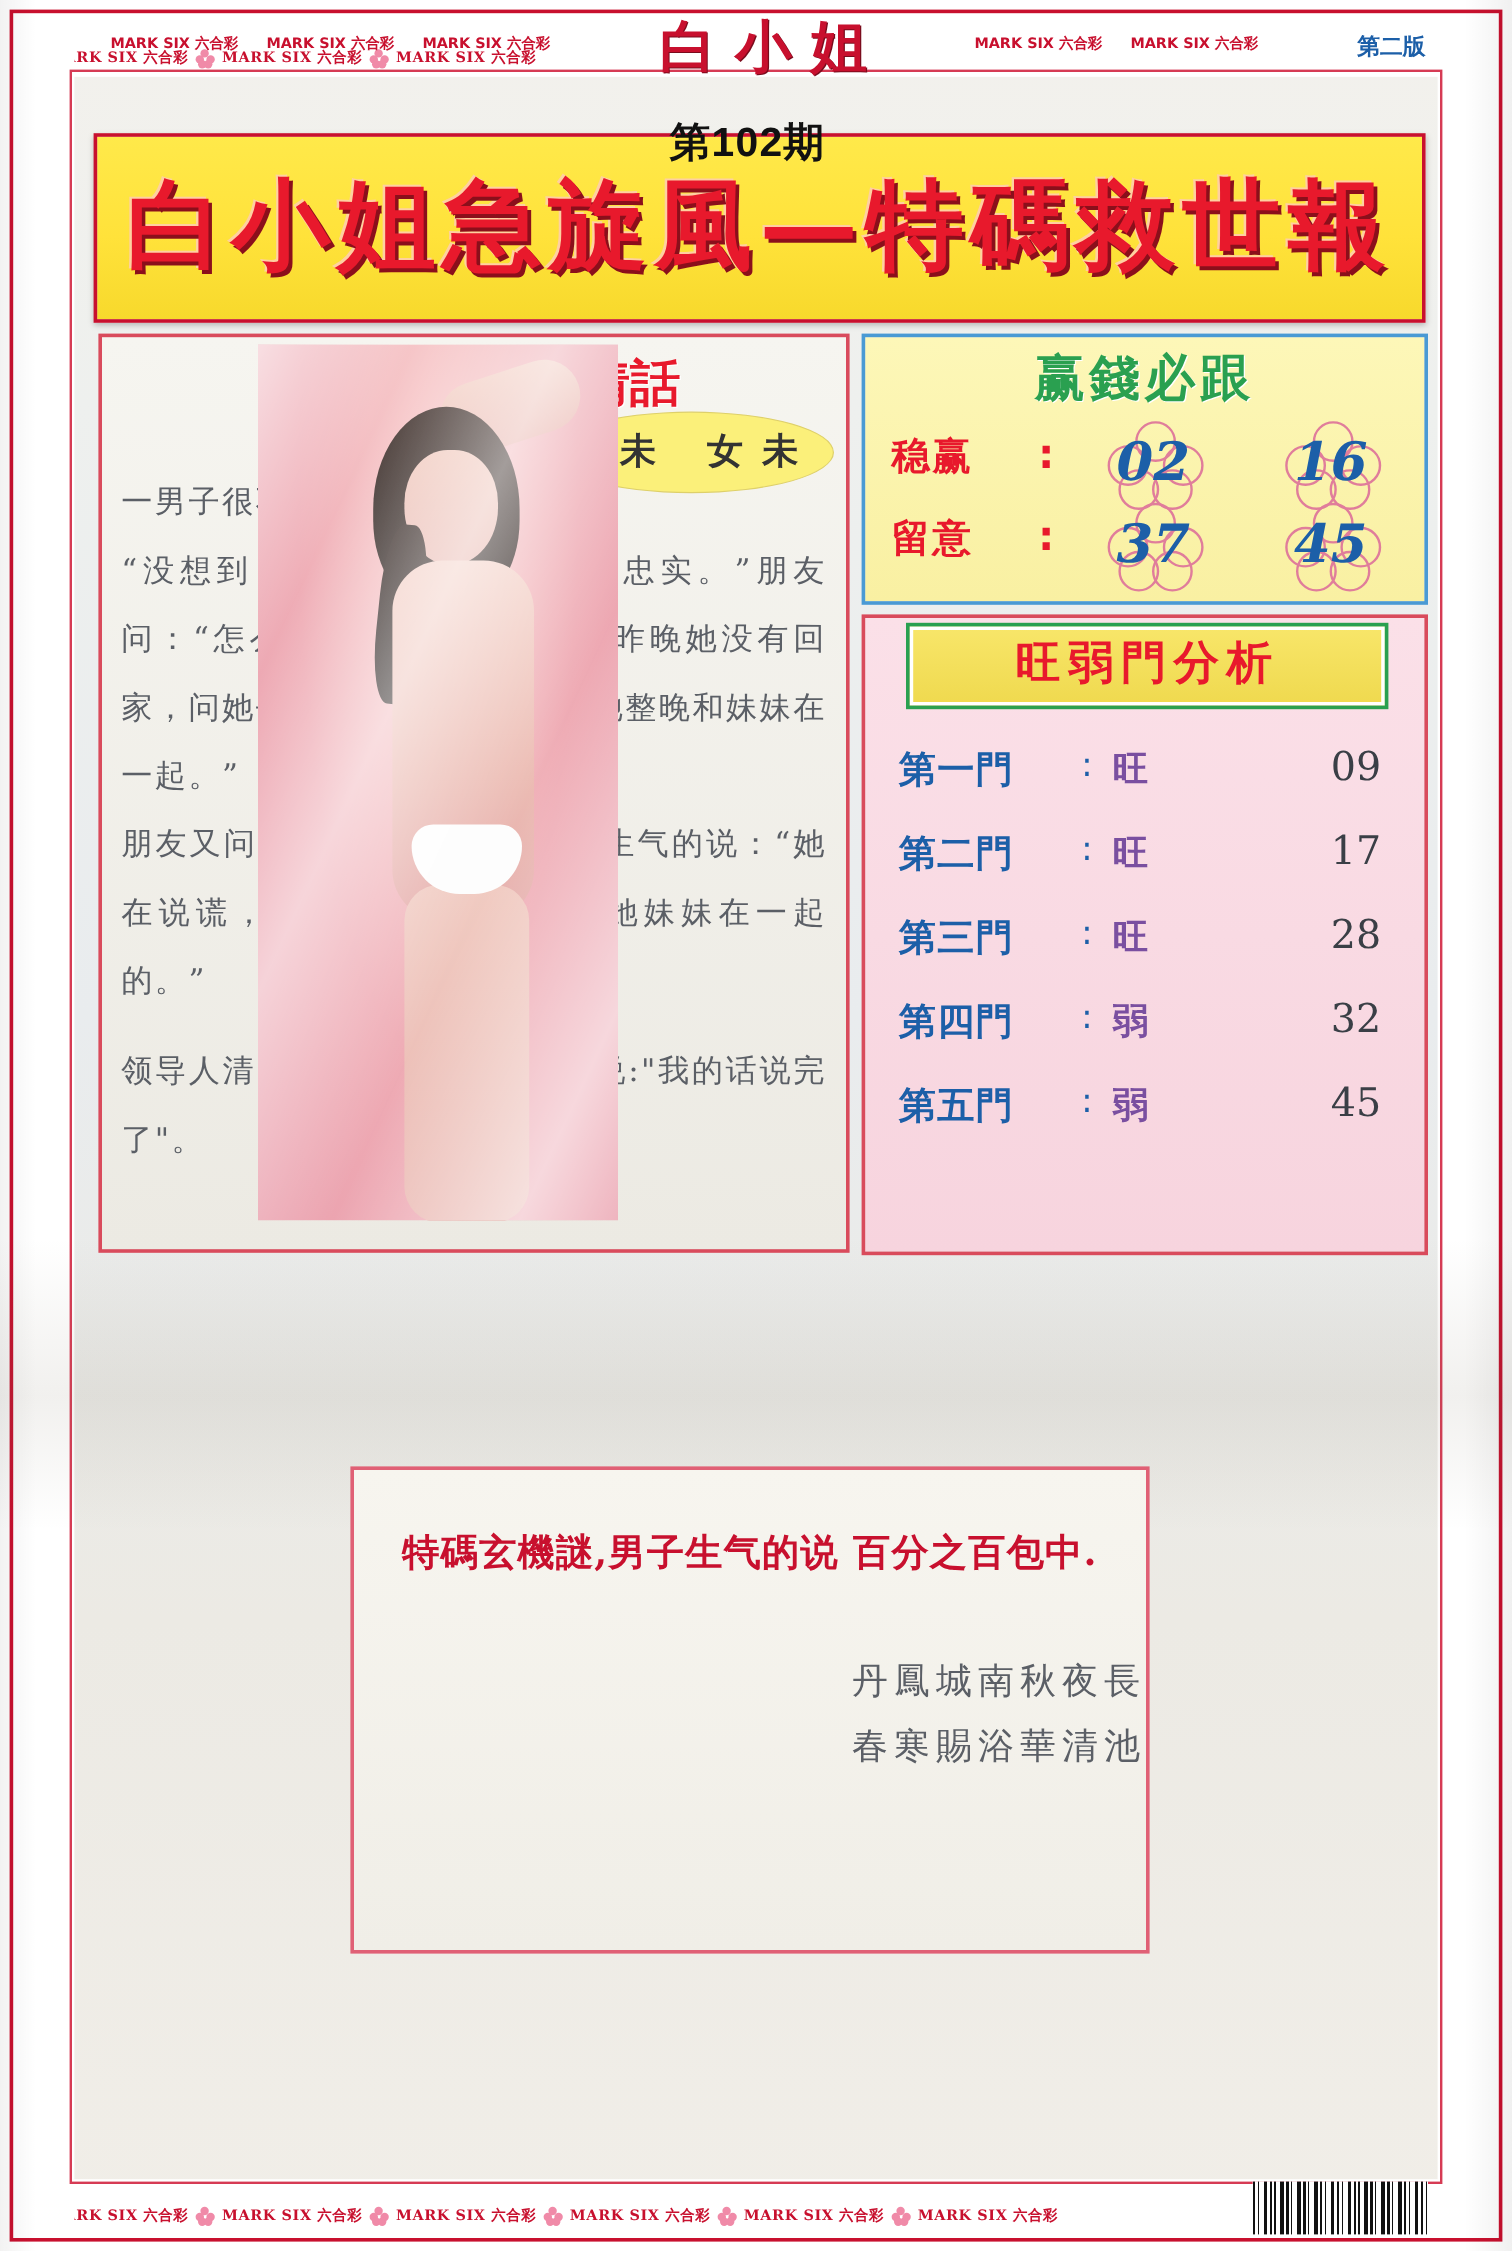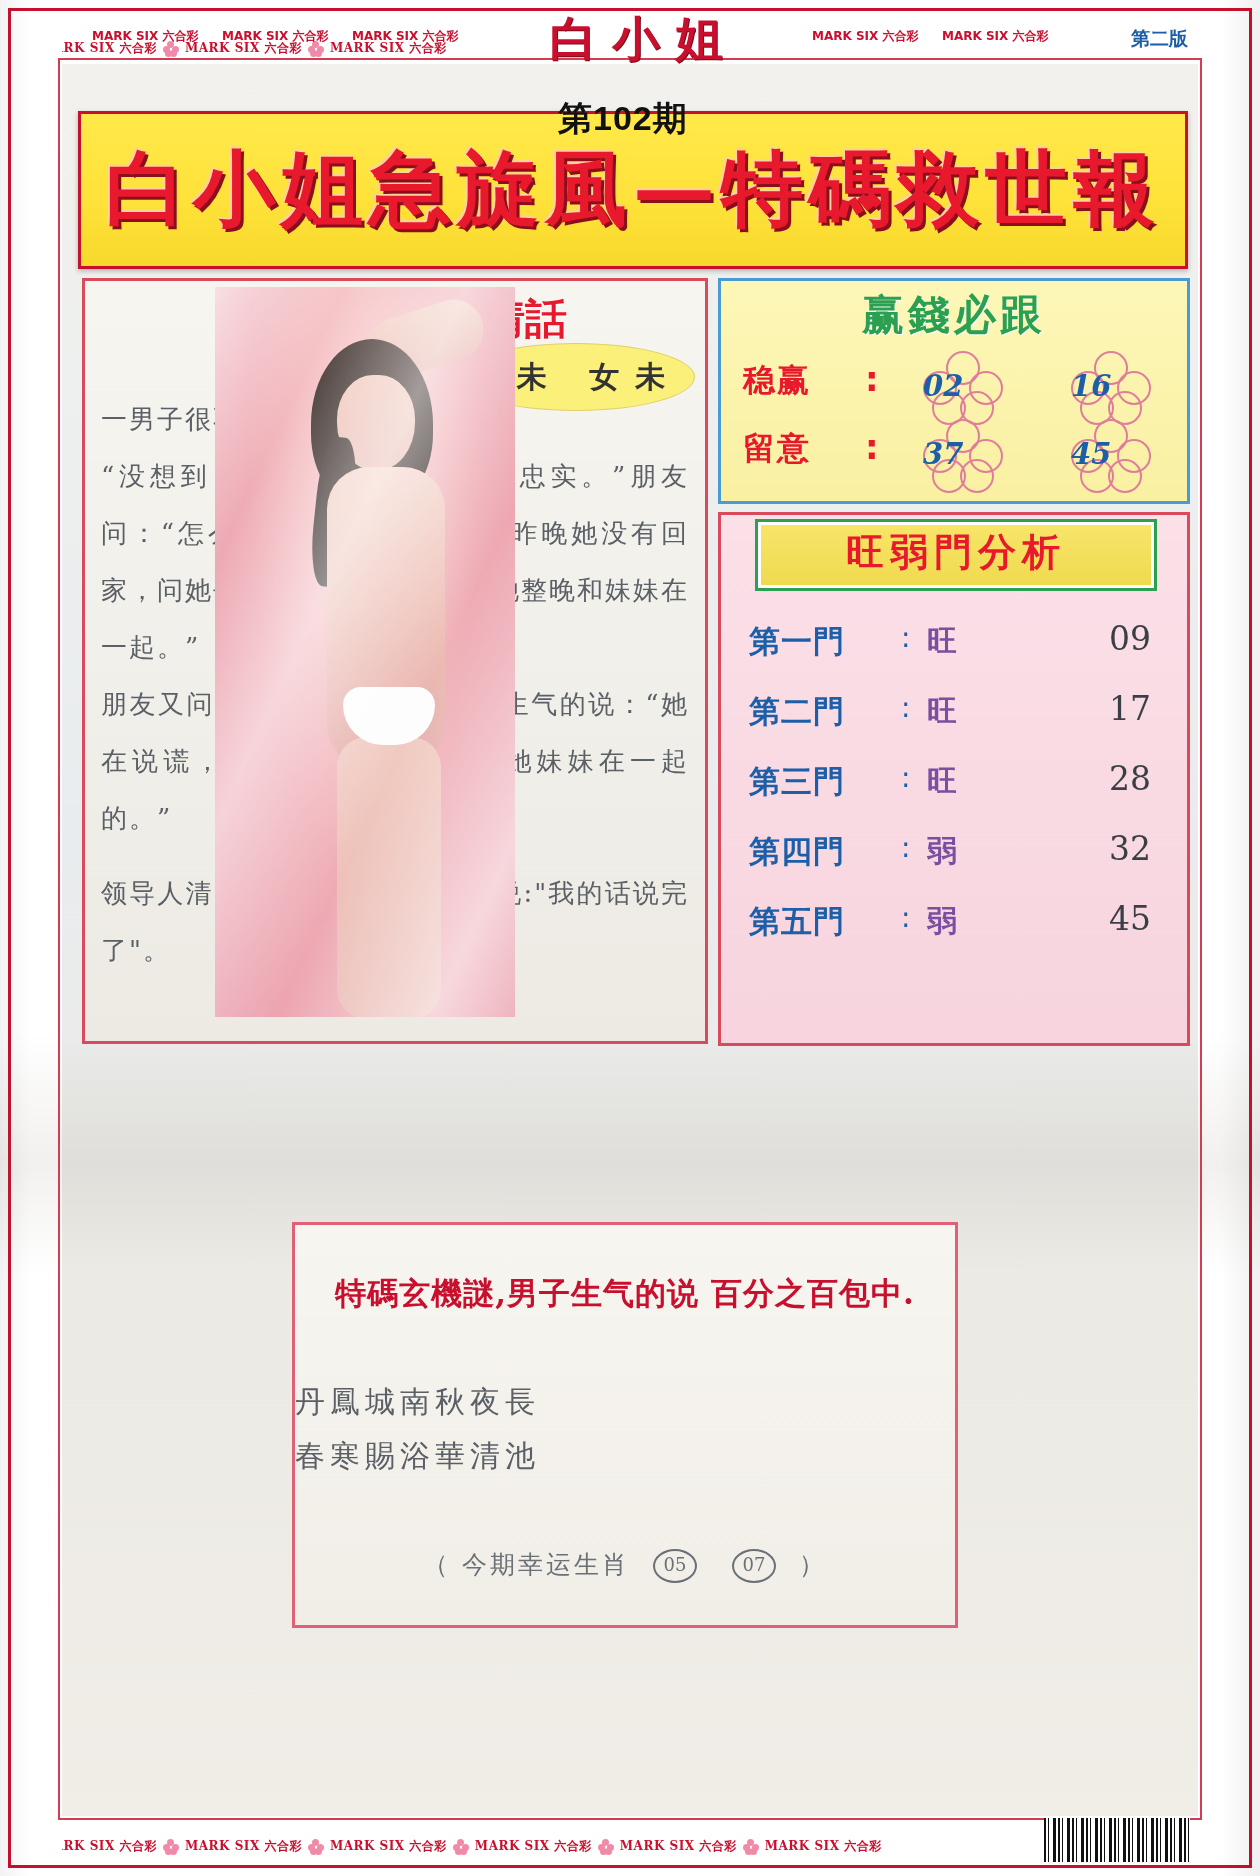--- a/index.html
+++ b/index.html
@@ -183,22 +183,22 @@
   .numflower .pet b{
     position:absolute;width:30px;height:30px;border-radius:50%;
     border:2px solid #e07d9b;background:transparent;
   }
   .numflower .pet b:nth-child(1){left:23px;top:0;}
   .numflower .pet b:nth-child(2){left:0;top:20px;}
   .numflower .pet b:nth-child(3){left:46px;top:20px;}
   .numflower .pet b:nth-child(4){left:9px;top:40px;}
   .numflower .pet b:nth-child(5){left:37px;top:40px;}
   .numflower span{
-    position:absolute;left:0;top:0;width:76px;height:70px;line-height:70px;text-align:left;
-    font-family:"DejaVu Serif",serif;font-style:italic;font-weight:bold;font-size:29px;color:#1c5fa8;
+    position:absolute;left:0;top:0;width:76px;height:70px;line-height:70px;text-align:center;
+    font-family:"DejaVu Serif",serif;font-style:italic;font-weight:bold;font-size:44px;color:#1c5fa8;
   }
   .nf-a{left:180px;top:0;} .nf-b{left:328px;top:0;}
 
   
   #analysis{
     position:absolute;left:718px;top:512px;width:466px;height:528px;z-index:6;
     background:linear-gradient(180deg,#fbe0e8,#f7d4de);
     border:3px solid #d94b5c;
   }
   #analysis .an-title-wrap{
@@ -231,21 +231,21 @@
     position:absolute;left:292px;top:1222px;width:660px;height:400px;z-index:6;
     background:linear-gradient(180deg,#f7f5ef,#f0eee7);
     border:3px solid #e06075;
   }
   .v-line1{
     position:absolute;left:0;top:48px;width:100%;text-align:center;
     font-family:"DejaVu Serif",serif;font-weight:bold;font-size:31px;color:#c8102e;
     letter-spacing:1px;
   }
   .v-poem{
-    position:absolute;left:0;top:150px;width:100%;text-align:left;
+    position:absolute;left:0;top:150px;width:100%;text-align:right;
     font-family:"DejaVu Serif",serif;font-size:30px;color:#5b5f66;line-height:54px;
     letter-spacing:5px;
   }
   .v-foot{
     position:absolute;left:0;bottom:42px;width:100%;text-align:center;
     font-family:"DejaVu Serif",serif;font-size:25px;color:#6b7078;letter-spacing:3px;
   }
   .v-foot .zn{
     display:inline-block;width:40px;height:30px;line-height:28px;border:2px solid #6b7078;
     border-radius:50%;font-size:18px;margin:0 12px;letter-spacing:0;vertical-align:middle;
@@ -409,22 +409,16 @@
       <div class="an-num">45</div>
     </div>
   </div>
 
   <div id="verse">
     <div class="v-line1">特碼玄機謎,男子生气的说 百分之百包中.</div>
     <div class="v-poem">
       <div>丹鳳城南秋夜長</div>
       <div>春寒賜浴華清池</div>
     </div>
-    <div class="v-foot">
-      <span>（ 今期幸运生肖</span>
-      <span class="zn">05</span>
-      <span class="zn">07</span>
-      <span>）</span>
-    </div>
   </div>
 
   <div id="barcode"></div>
 </div>
 
 </body></html>

